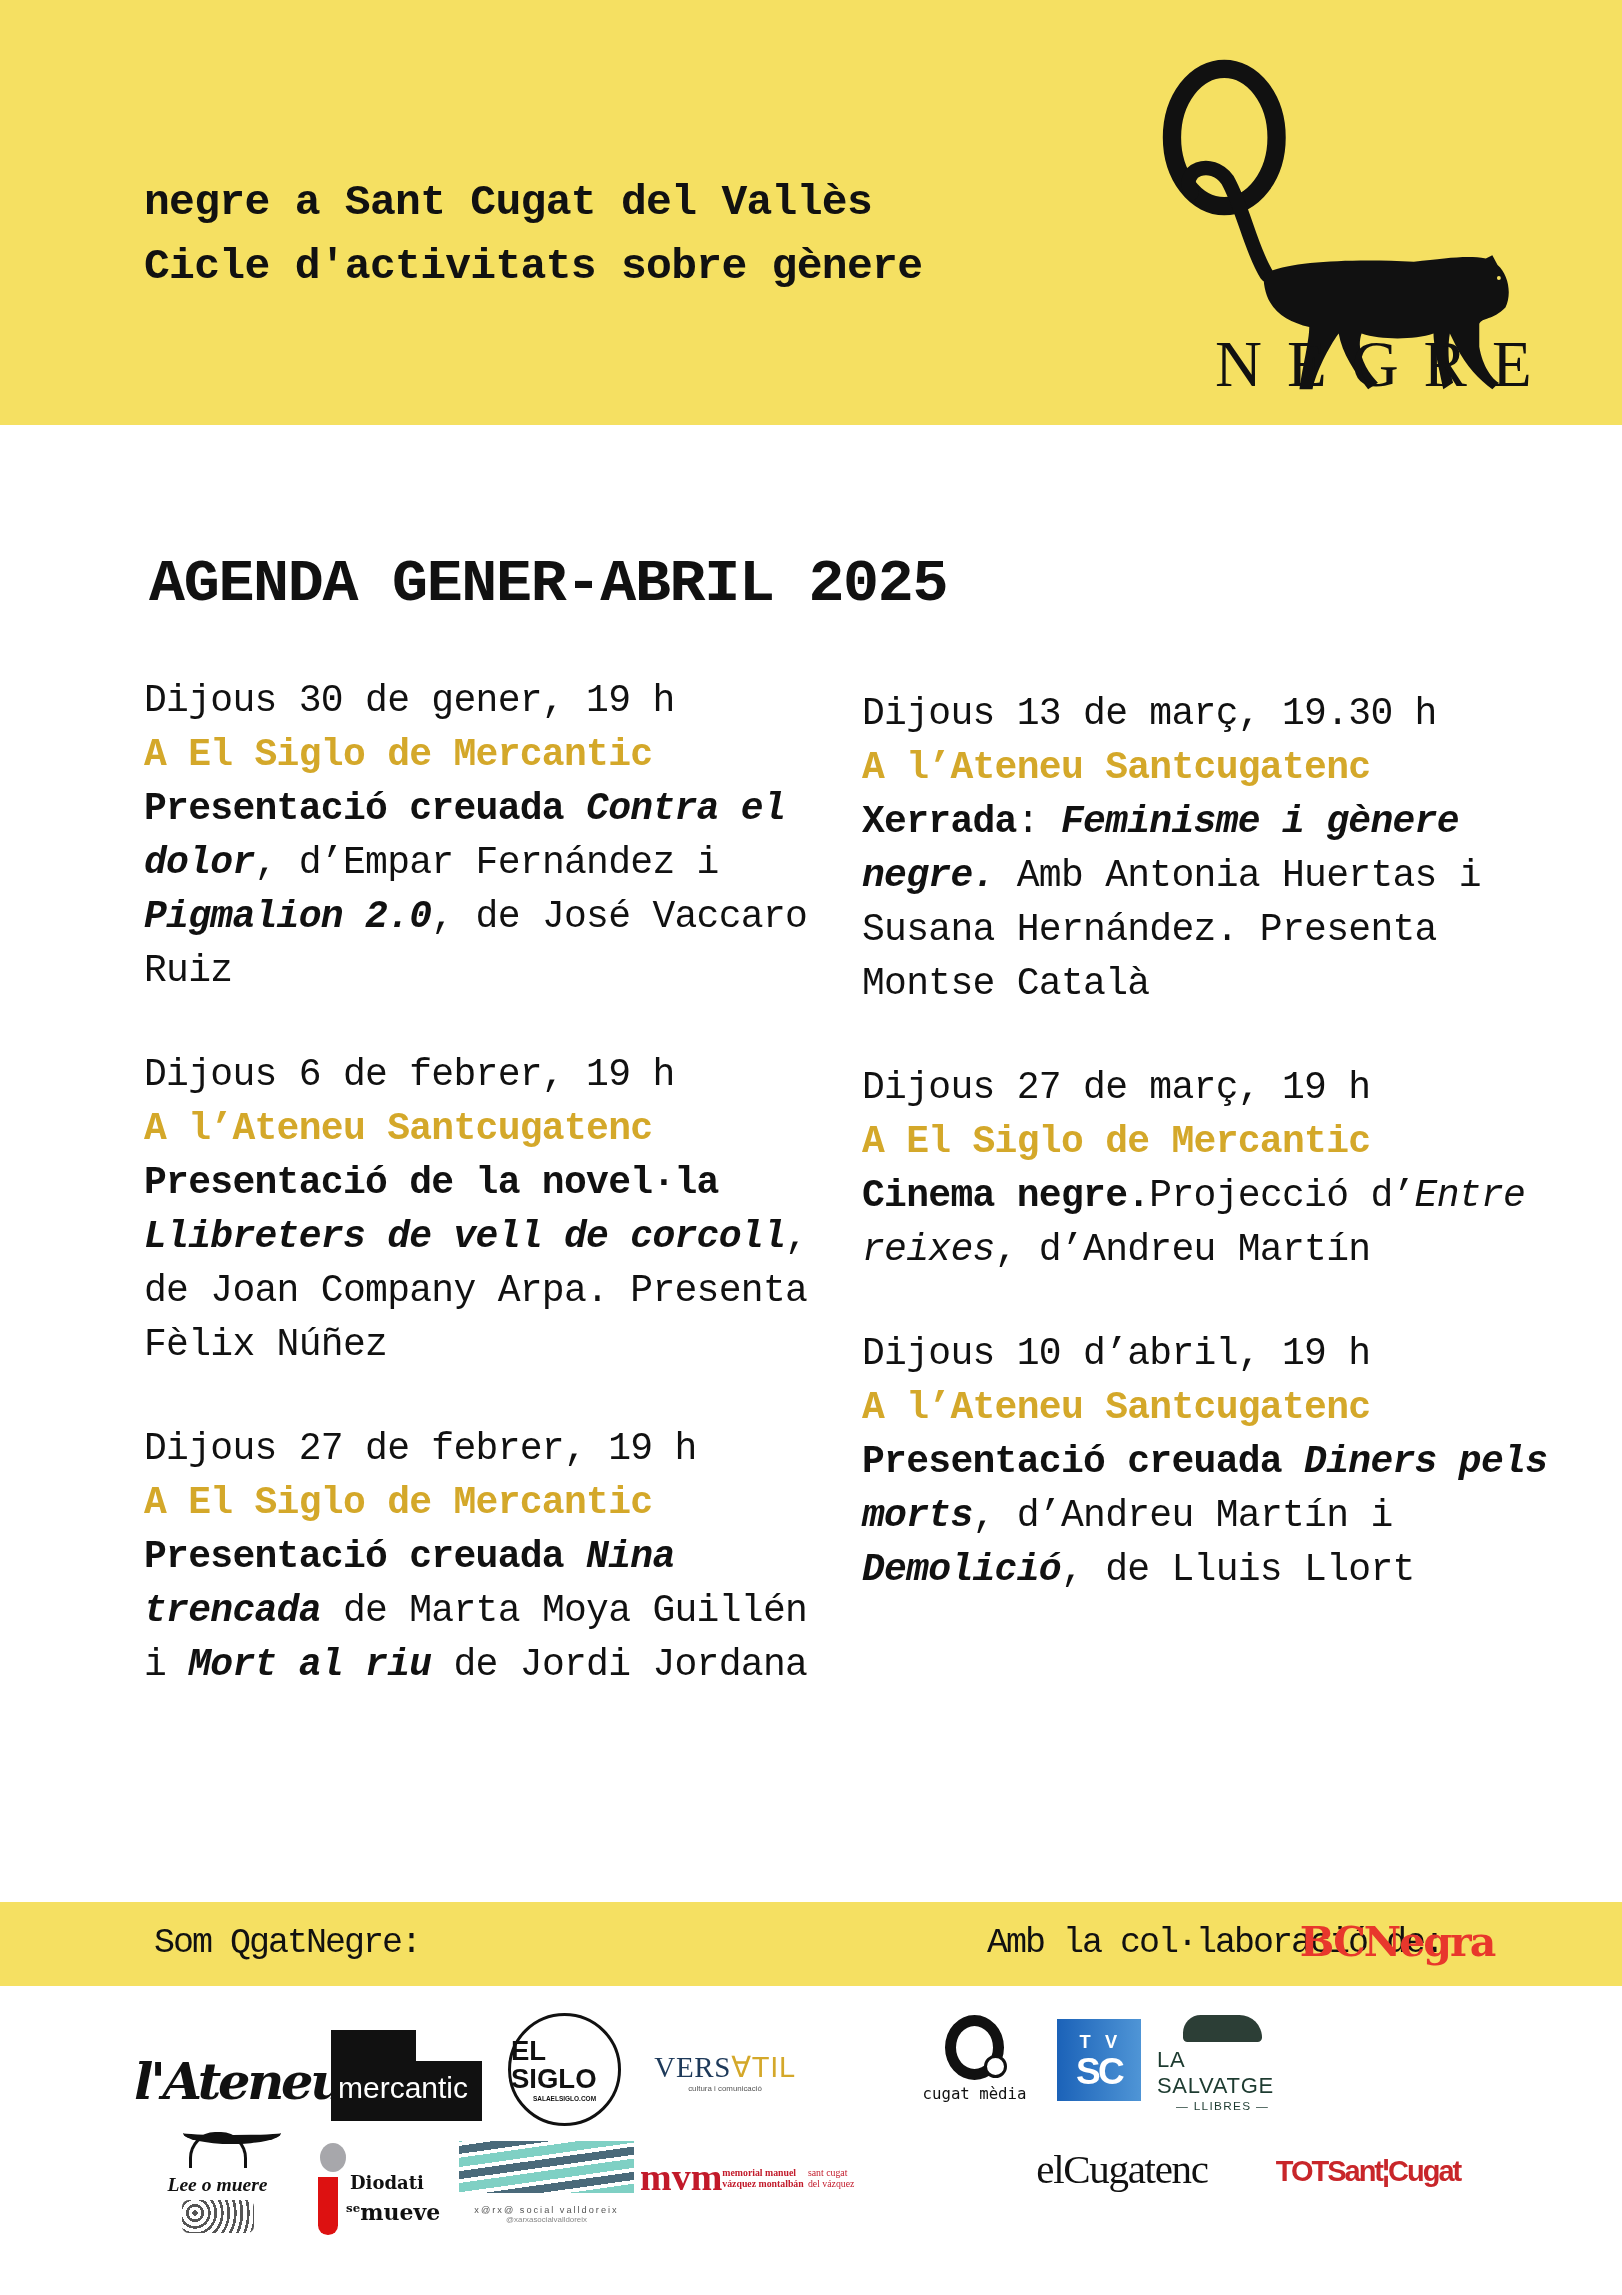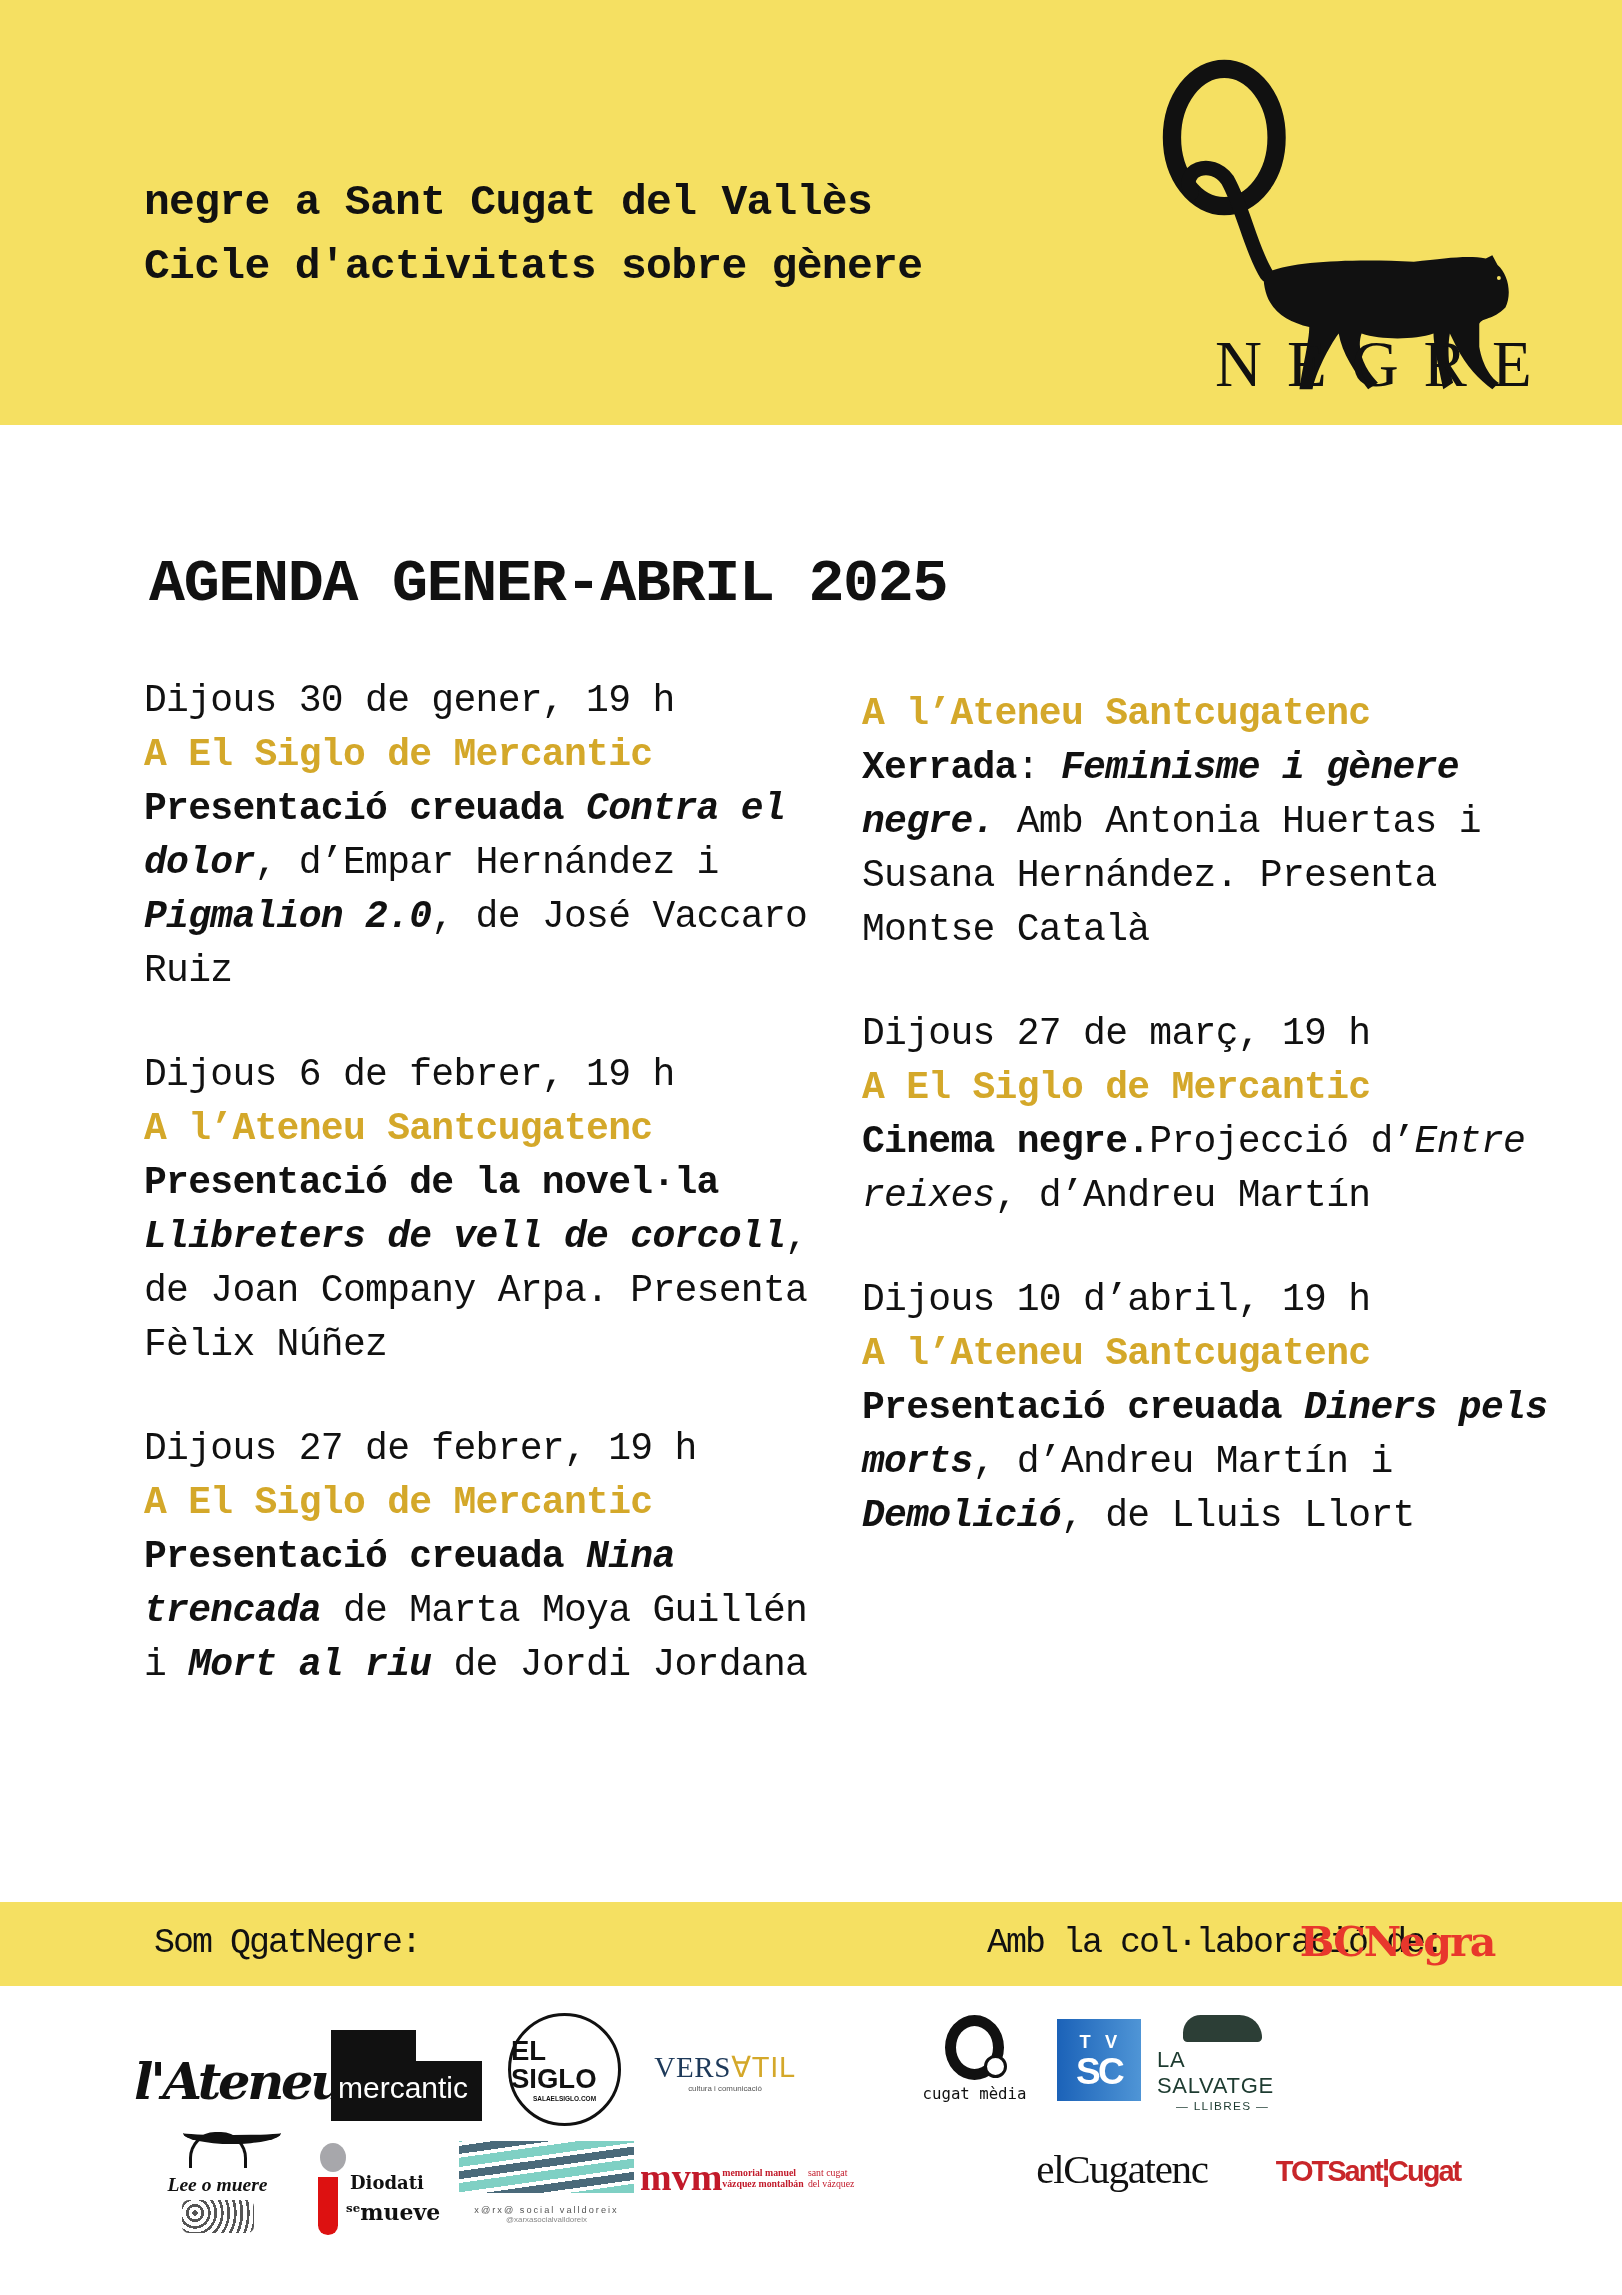--- a/index.html
+++ b/index.html
@@ -115,36 +115,37 @@
   </svg>
   <div class="logo-negre">NEGRE</div>
 </div>
 
 <h2 class="agenda-heading">AGENDA GENER-ABRIL 2025</h2>
 
 <div class="column col-left">
   <div class="event">
     <p class="ev-date">Dijous 30 de gener, 19 h</p>
     <p class="ev-venue">A El Siglo de Mercantic</p>
-    <p class="ev-desc"><b>Presentació creuada</b><span> </span><i>Contra el dolor</i><span>, d’Empar Hernández i </span><i>Pigmalion 2.0</i><span>, de José Vaccaro Ruiz</span></p>
+    <p class="ev-desc"><b>Presentació creuada</b><span> </span><i>Contra el dolor</i><span>, d’Empar Fernández i </span><i>Pigmalion 2.0</i><span>, de José Vaccaro Ruiz</span></p>
   </div>
   <div class="event">
     <p class="ev-date">Dijous 6 de febrer, 19 h</p>
     <p class="ev-venue">A l’Ateneu Santcugatenc</p>
     <p class="ev-desc"><b>Presentació de la novel·la</b><span> </span><i>Llibreters de vell de corcoll</i><span>, de Joan Company Arpa. Presenta Fèlix Núñez</span></p>
   </div>
   <div class="event">
     <p class="ev-date">Dijous 27 de febrer, 19 h</p>
     <p class="ev-venue">A El Siglo de Mercantic</p>
     <p class="ev-desc"><b>Presentació creuada </b><i>Nina trencada</i><span> de Marta Moya Guillén i </span><i>Mort al riu</i><span> de Jordi Jordana</span></p>
   </div>
 </div>
 
 <div class="column col-right">
   <div class="event">
+    <p class="ev-date">Dijous 13 de març, 19.30 h</p>
     <p class="ev-venue">A l’Ateneu Santcugatenc</p>
     <p class="ev-desc"><b>Xerrada</b><span>: </span><i>Feminisme i gènere negre.</i><span> Amb Antonia Huertas i Susana Hernández. Presenta Montse Català</span></p>
   </div>
   <div class="event">
     <p class="ev-date">Dijous 27 de març, 19 h</p>
     <p class="ev-venue">A El Siglo de Mercantic</p>
     <p class="ev-desc"><b>Cinema negre.</b><span>Projecció d’</span><span class="ni">Entre reixes</span><span>, d’Andreu Martín</span></p>
   </div>
   <div class="event">
     <p class="ev-date">Dijous 10 d’abril, 19 h</p>

